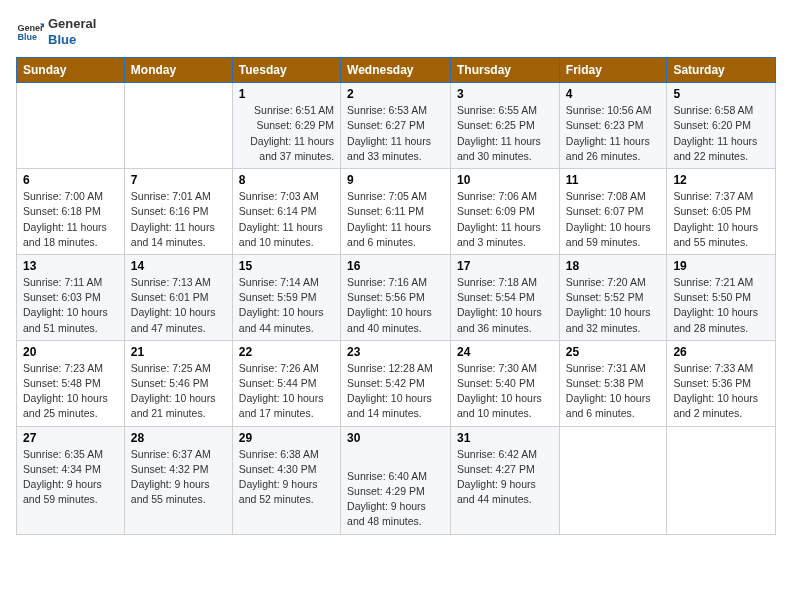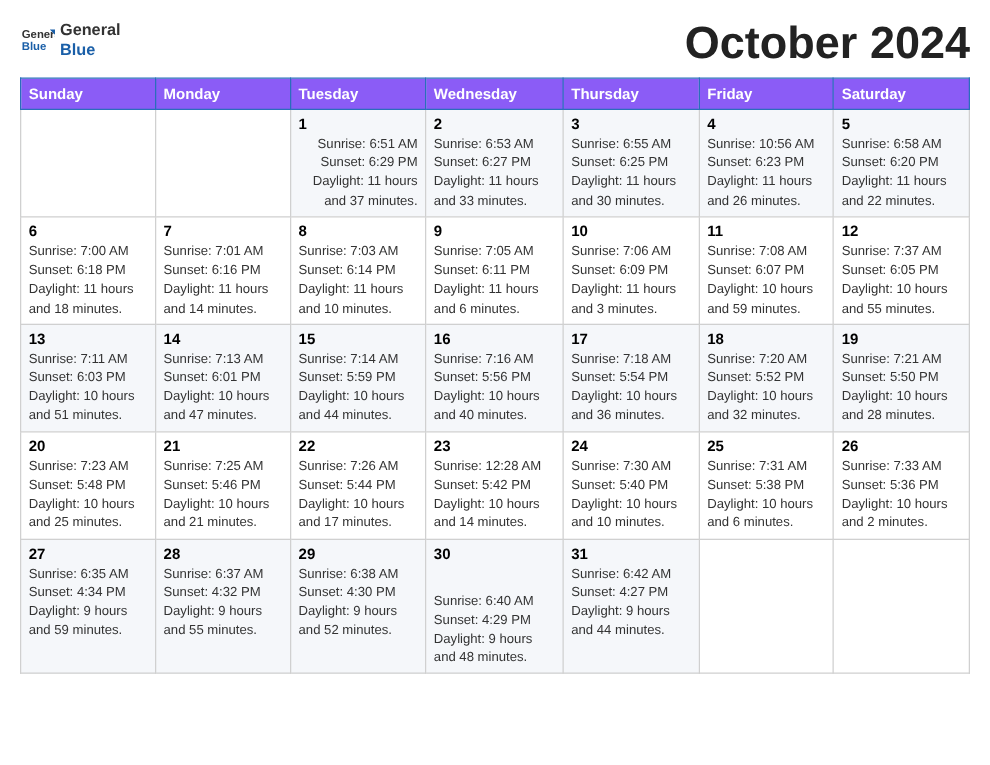--- a/index.html
+++ b/index.html
@@ -47,21 +47,21 @@
       font-size: 14px;
       color: #444;
       margin-top: 2px;
     }
     table {
       width: 100%;
       border-collapse: collapse;
       font-size: 11px;
     }
     thead tr th {
-      background-color: #8b5cf6;
+      background-color: #a16207;
       color: #fff;
       text-align: left;
       padding: 5px 6px;
       font-size: 12px;
       font-weight: bold;
       border: 1px solid #2a6ebb;
     }
     tbody tr {
       background: #fff;
     }
@@ -100,21 +100,20 @@
       <text x="2" y="18" font-size="13" font-weight="bold" fill="#333" font-family="Arial">General</text>
       <text x="2" y="32" font-size="13" font-weight="bold" fill="#1a5fa8" font-family="Arial">Blue</text>
       <polygon points="34,8 40,14 40,8" fill="#1a5fa8"></polygon>
     </svg>
     <div class="logo-text">
       <span class="logo-general">General</span>
       <span class="logo-blue">Blue</span>
     </div>
   </div>
   <div class="title-block">
-    <div class="month-title">October 2024</div>
   </div>
 </div>
 
 <table>
   <thead>
     <tr>
     <th>Sunday</th>
         <th>Monday</th>
         <th>Tuesday</th>
         <th>Wednesday</th>

